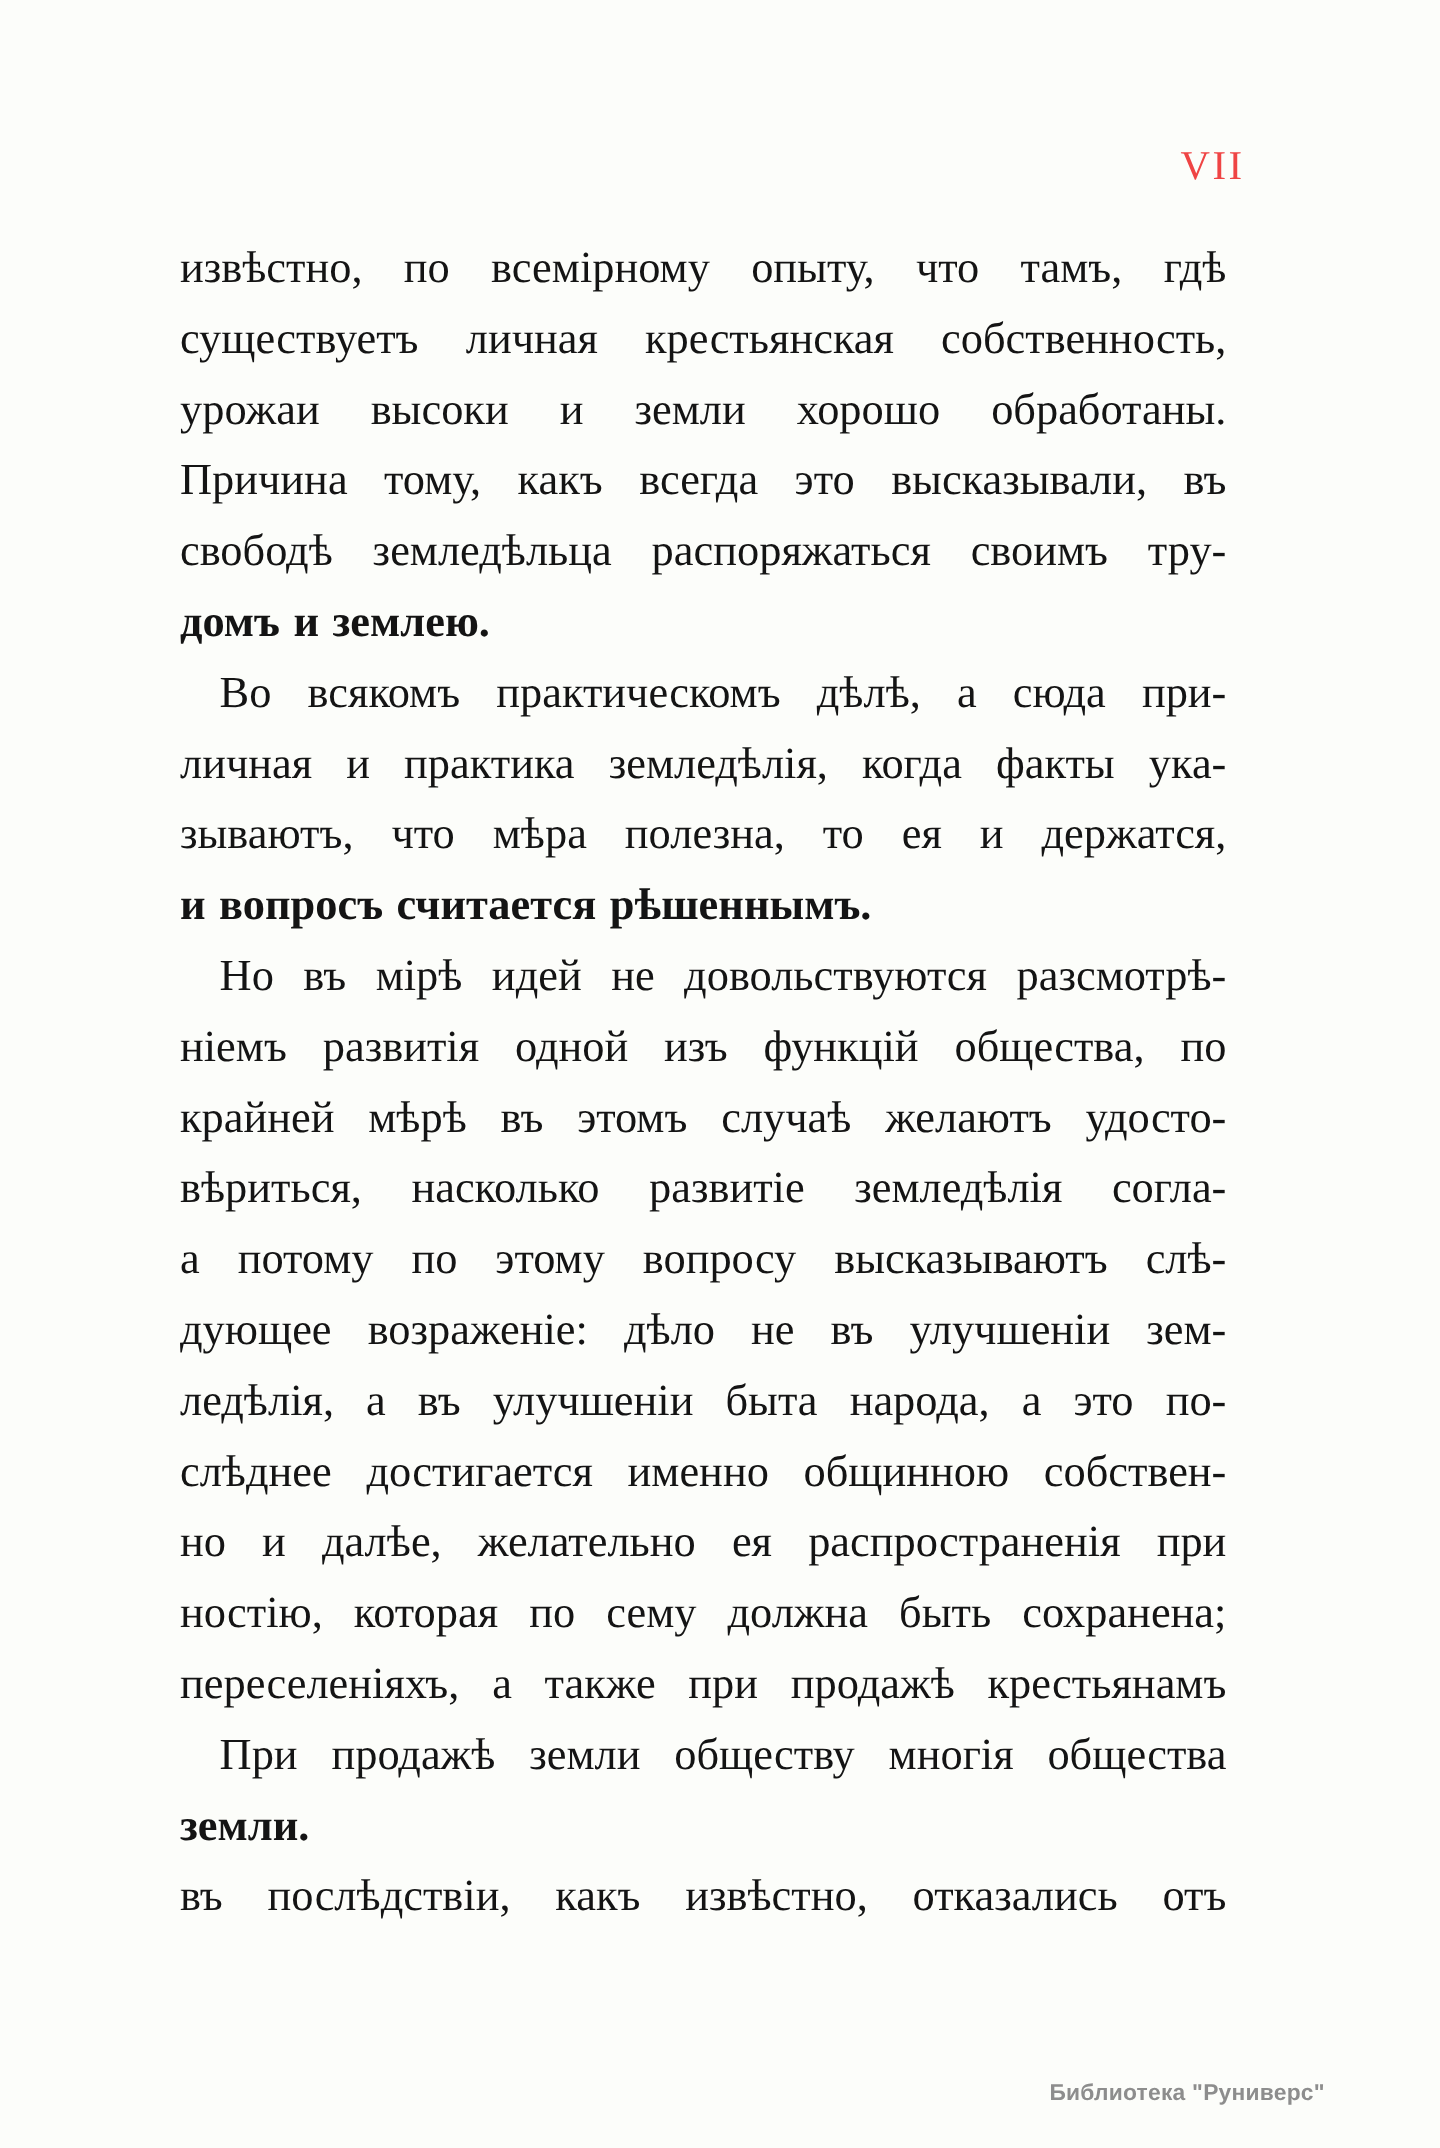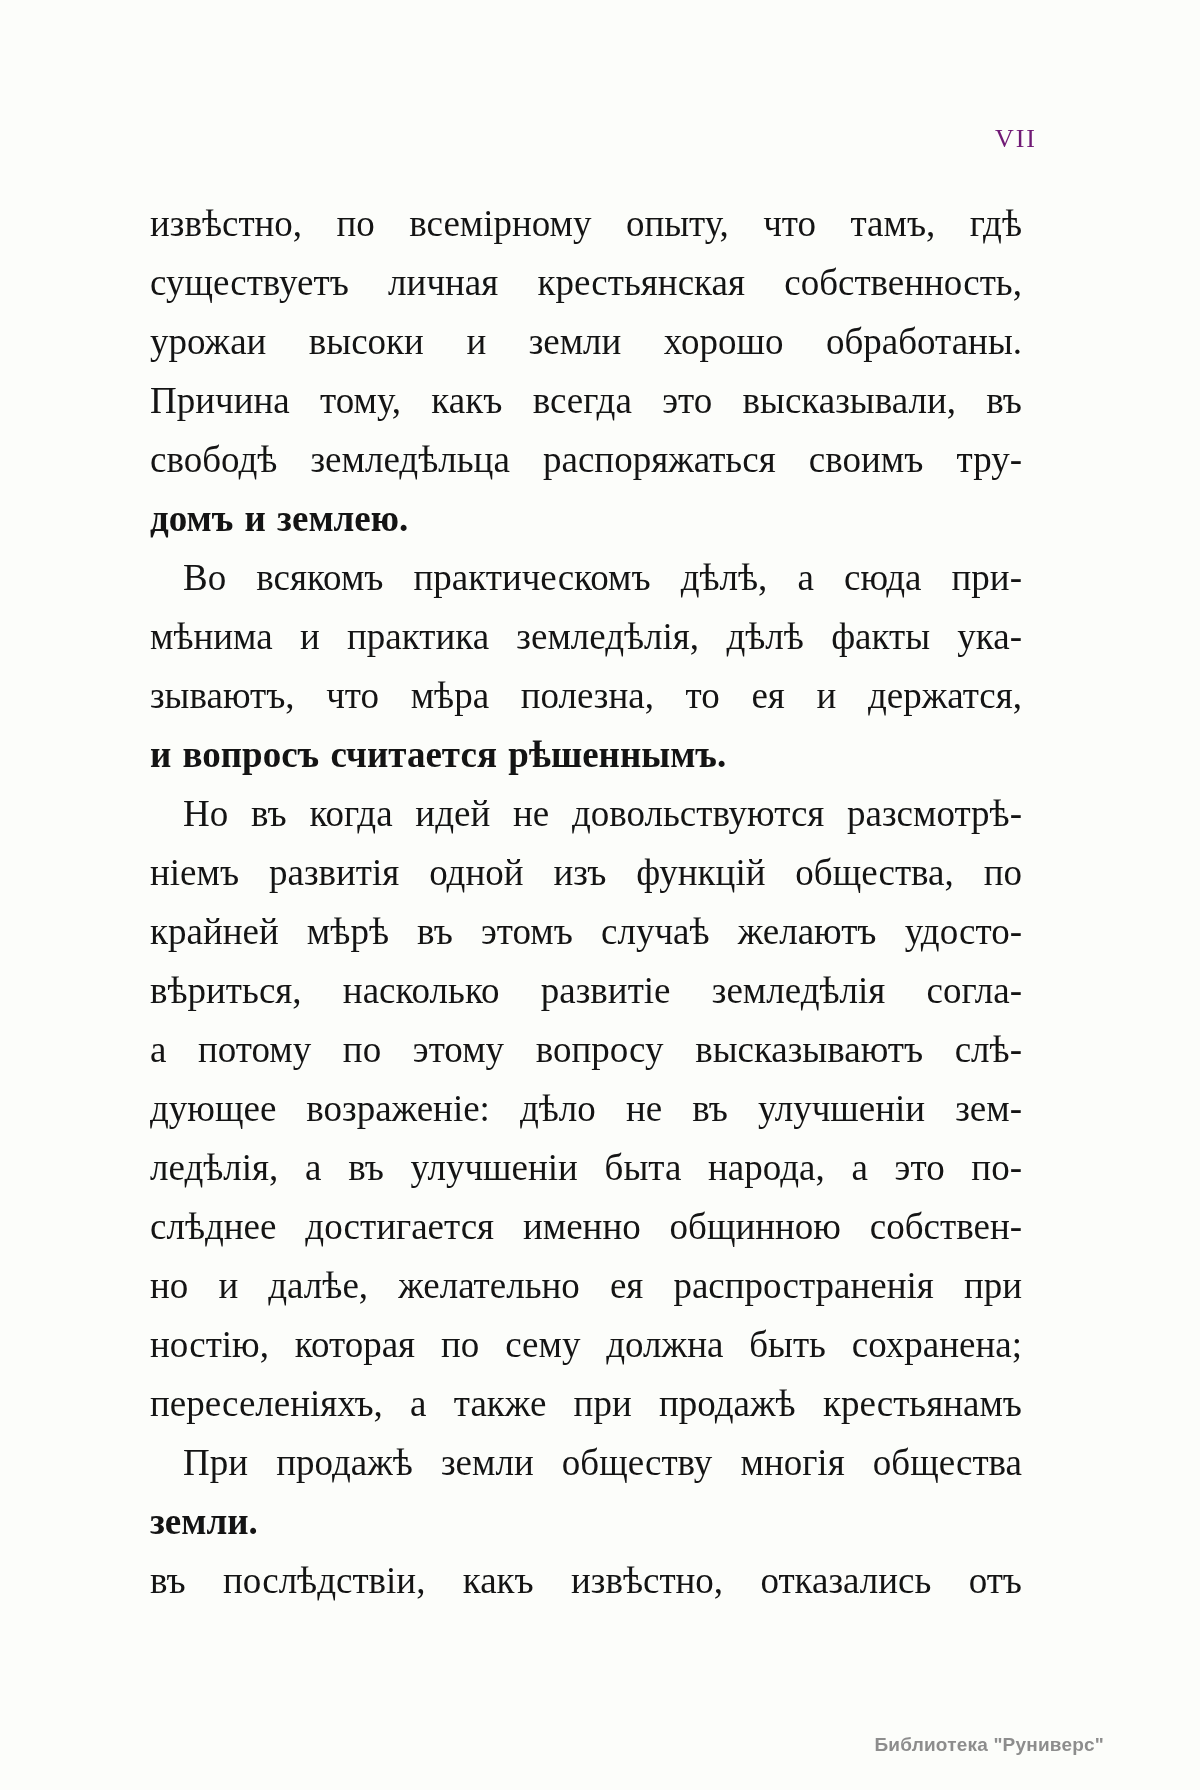--- a/index.html
+++ b/index.html
@@ -13,24 +13,24 @@
     height: 1790px;
     background: #fcfdfa;
     overflow: hidden;
     font-family: "Liberation Serif", "DejaVu Serif", serif;
     color: #141414;
   }
   .page-number {
     position: absolute;
     top: 118px;
     right: 163px;
-    font-size: 26px;
+    font-size: 34px;
     line-height: 42px;
     letter-spacing: 2px;
-    color: #701a75;
+    color: #ef4444;
   }
   .body-text {
     position: absolute;
     left: 150px;
     top: 194px;
     width: 872px;
   }
   .line {
     height: 59px;
     line-height: 59px;
@@ -66,24 +66,24 @@
   <div class="page-number">VII</div>
 
   <div class="body-text">
     <div class="line">извѣстно, по всемірному опыту, что тамъ, гдѣ</div>
     <div class="line">существуетъ личная крестьянская собственность,</div>
     <div class="line">урожаи высоки и земли хорошо обработаны.</div>
     <div class="line">Причина тому, какъ всегда это высказывали, въ</div>
     <div class="line">свободѣ земледѣльца распоряжаться своимъ тру-</div>
     <div class="line end">домъ и землею.</div>
     <div class="line indent">Во всякомъ практическомъ дѣлѣ, а сюда при-</div>
-    <div class="line">мѣнима и практика земледѣлія, дѣлѣ факты ука-</div>
+    <div class="line">личная и практика земледѣлія, когда факты ука-</div>
     <div class="line">зываютъ, что мѣра полезна, то ея и держатся,</div>
     <div class="line end">и вопросъ считается рѣшеннымъ.</div>
-    <div class="line indent">Но въ когда идей не довольствуются разсмотрѣ-</div>
+    <div class="line indent">Но въ мірѣ идей не довольствуются разсмотрѣ-</div>
     <div class="line">ніемъ развитія одной изъ функцій общества, по</div>
     <div class="line">крайней мѣрѣ въ этомъ случаѣ желаютъ удосто-</div>
     <div class="line">вѣриться, насколько развитіе земледѣлія согла-</div>
     <div class="line">а потому по этому вопросу высказываютъ слѣ-</div>
     <div class="line">дующее возраженіе: дѣло не въ улучшеніи зем-</div>
     <div class="line">ледѣлія, а въ улучшеніи быта народа, а это по-</div>
     <div class="line">слѣднее достигается именно общинною собствен-</div>
     <div class="line">но и далѣе, желательно ея распространенія при</div>
     <div class="line">ностію, которая по сему должна быть сохранена;</div>
     <div class="line">переселеніяхъ, а также при продажѣ крестьянамъ</div>

